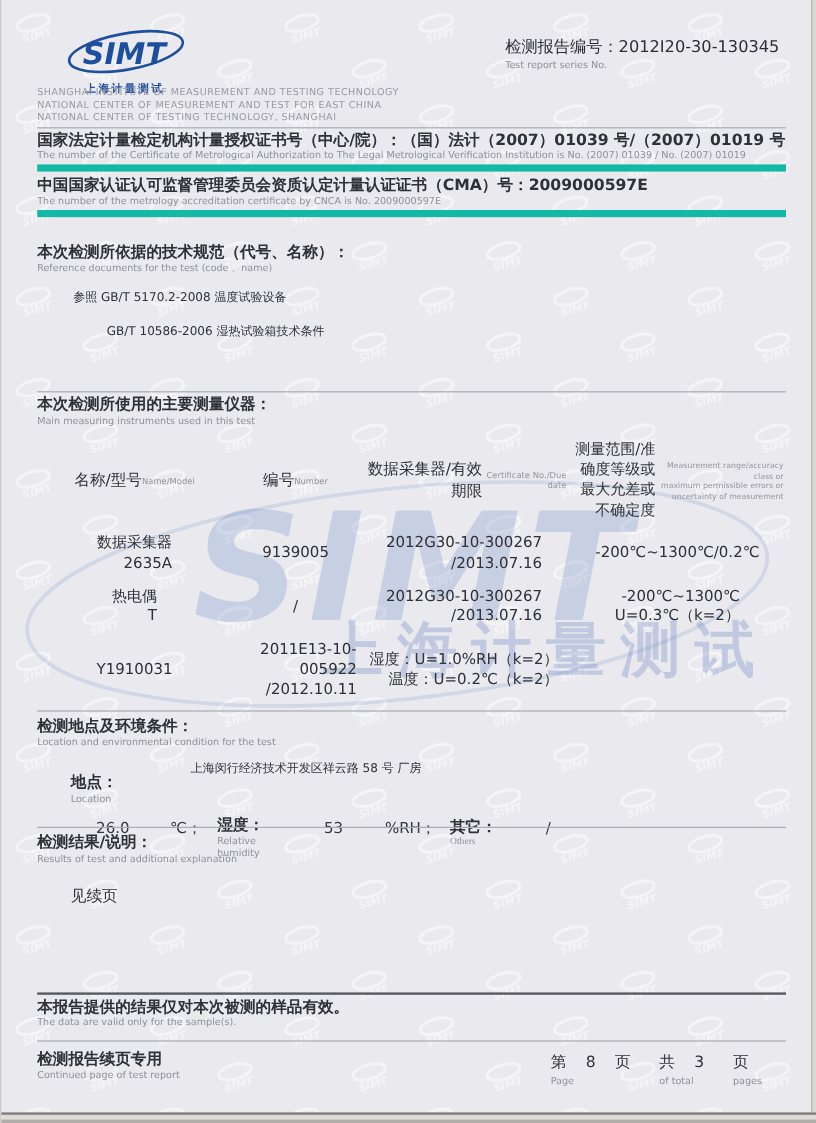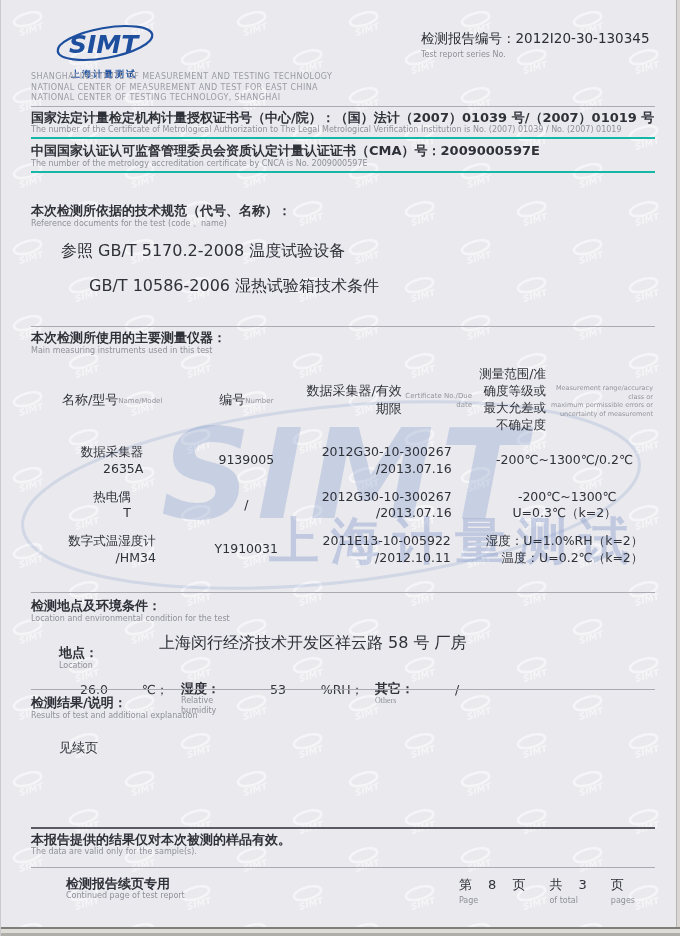--- a/index.html
+++ b/index.html
@@ -23,38 +23,38 @@
   .wm-cn {
     position:absolute; left:268px; top:508px;
     font-size:50px; font-weight:700; letter-spacing:12px;
     color:rgba(116,141,196,0.34);
   }
 
   
   .cn   { font-size:13px; color:#2f3138; line-height:1.18; }
   .cnb  { font-weight:700; }
   .sub  { font-size:8px; color:#8f9098; line-height:1.25; }
-  .val  { font-size:16px; color:#2f3138; }
+  .val  { font-size:10px; color:#2f3138; }
   .pre  { white-space:pre-line; }
 
   .rule   { position:absolute; left:30px; right:25px; border-top:1px solid #a9aab2; }
   .rule-d { position:absolute; left:30px; right:25px; border-top:2px solid #5a5b62; }
 
   
   .logo-box { position:absolute; left:52px; top:22px; width:120px; }
   .logo-cnname { font-size:9px; color:#1d4f9e; font-weight:700; letter-spacing:2px; margin:-4px 0 0 18px; }
   .org-lines { position:absolute; left:30px; top:72px; }
   .org-lines div { font-size:8px; color:#9a9ba3; letter-spacing:0.4px; line-height:10.5px; }
   .report-no { position:absolute; left:420px; top:30px; }
   .report-no .main { font-size:13.5px; color:#2c2e35; }
   .report-no .sub { margin-top:2px; }
 
   
   .certs { position:absolute; left:30px; right:25px; top:110px; }
-  .cert-item .en { padding-bottom:2px; border-bottom:2px solid #14b8a6; margin-bottom:4px; }
+  .cert-item .en { padding-bottom:2px; border-bottom:6px solid #14b8a6; margin-bottom:4px; }
 
   
   .sec-title-en { margin-top:1px; }
   .ref-sec  { position:absolute; left:30px; right:25px; top:203px; }
   .ref-item1 { margin:12px 0 0 30px; }
   .ref-item2 { margin:14px 0 0 58px; }
 
   .inst-sec { position:absolute; left:30px; right:25px; top:330px; }
   .inst-table { margin-top:6px; width:100%; }
   .t-head, .t-row { display:grid; grid-template-columns:26% 17% 28% 29%; }
@@ -71,21 +71,21 @@
   .loc-label { width:100px;margin-top:12px; }
   .env-row { display:flex; margin-top:10px; margin-left:28px; align-items:flex-start; }
   .env-label { }
   .env-val { font-size:12.5px; padding-top:1px; text-align:center; }
 
   .res-sec { position:absolute; left:30px; right:25px; top:695px; }
   .see-next { position:absolute; left:58px; top:740px; }
 
   .valid-sec { position:absolute; left:30px; right:25px; top:832px; }
 
-  .footer { position:absolute; left:30px; right:25px; top:876px; display:flex; justify-content:space-between;margin-left:35px; }
+  .footer { position:absolute; left:30px; right:25px; top:876px; display:flex; justify-content:space-between; }
   .pagenums { display:flex; gap:18px; margin-right:20px; }
   .pg-group { text-align:left; }
   .pg-top { font-size:13px; color:#2f3138; letter-spacing:6px; }
   .pg-sub { font-size:8px; color:#8f9098; margin-top:2px; letter-spacing:0; }
 
   .scan-bottom {
     position:absolute; left:0; right:0; bottom:0; height:9px; z-index:3;
     background:#dedcd6; border-top:2px solid #807e79;
   }
   .scan-bottom::after {
@@ -202,22 +202,20 @@
         <div class="t-row">
           <div class="cell pre">热电偶
 T</div>
           <div class="cell">/</div>
           <div class="cell pre">2012G30-10-300267
 /2013.07.16</div>
           <div class="cell pre">-200℃~1300℃
 U=0.3℃（k=2）</div>
         </div>
         <div class="t-row">
-          <div class="cell pre">数字式温湿度计
-/HM34</div>
           <div class="cell">Y1910031</div>
           <div class="cell pre">2011E13-10-005922
 /2012.10.11</div>
           <div class="cell pre">湿度：U=1.0%RH（k=2）
 温度：U=0.2℃（k=2）</div>
         </div>
       </div>
     </div>
 
     <div class="rule" style="top:592px;"></div>

